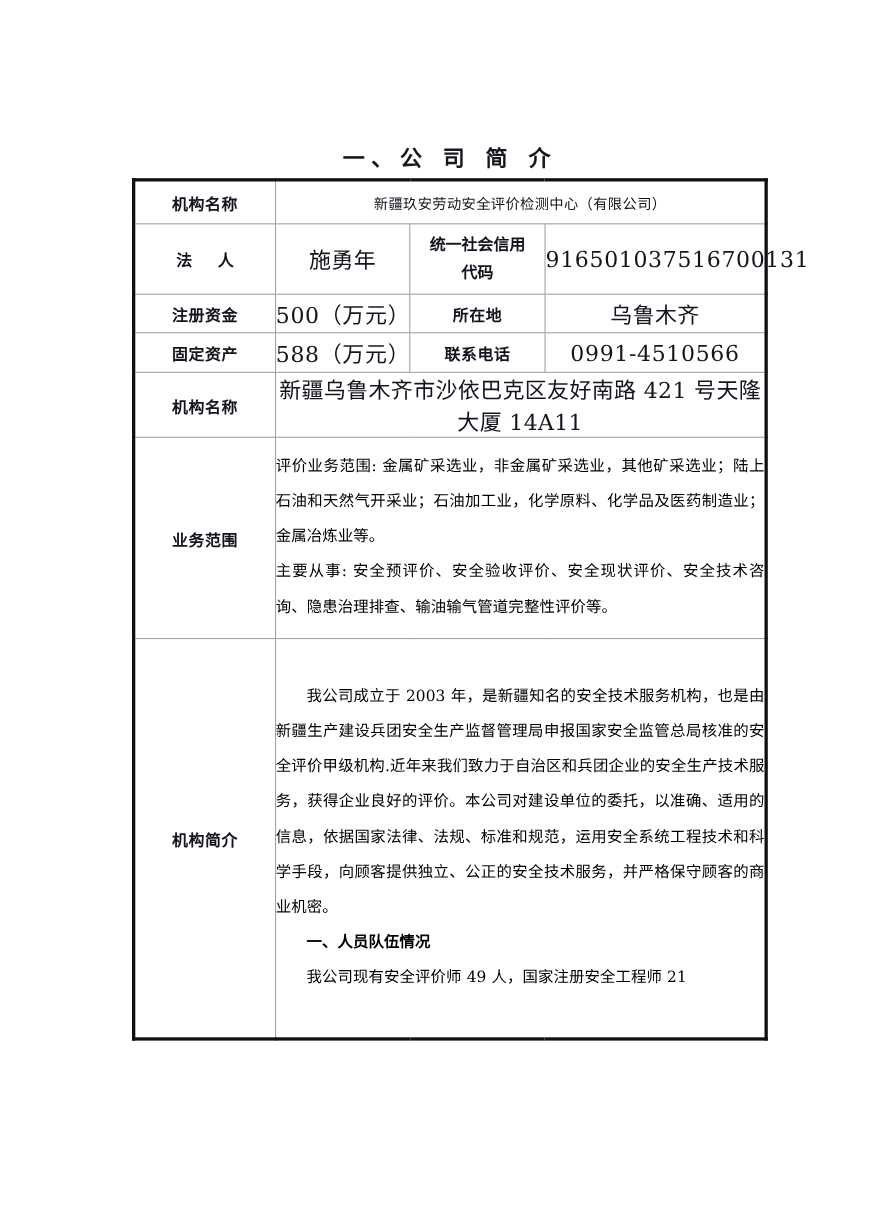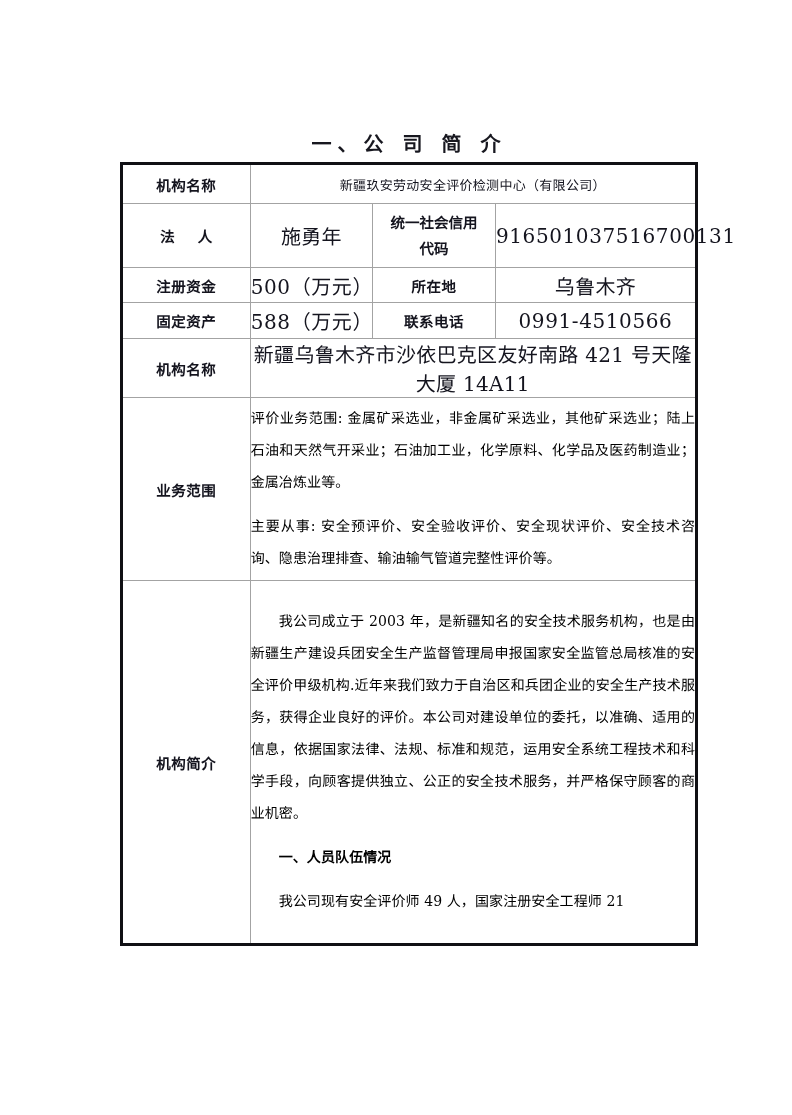--- a/index.html
+++ b/index.html
@@ -101,21 +101,21 @@
   }
   .para {
     font-size: 14px;
     line-height: 2.28;
     text-align: justify;
     text-justify: inter-ideograph;
     color: #000000;
     margin: 0;
     letter-spacing: 0.1px;
   }
-  .para + .para { margin-top: 12px; }
+  .para + .para { margin-top: 0; }
   .para-indent { text-indent: 2em; }
   .para-sub {
     text-indent: 2em;
     font-weight: bold;
   }
   .vlabel-cell {
     text-align: center;
     vertical-align: middle;
   }
 </style>

